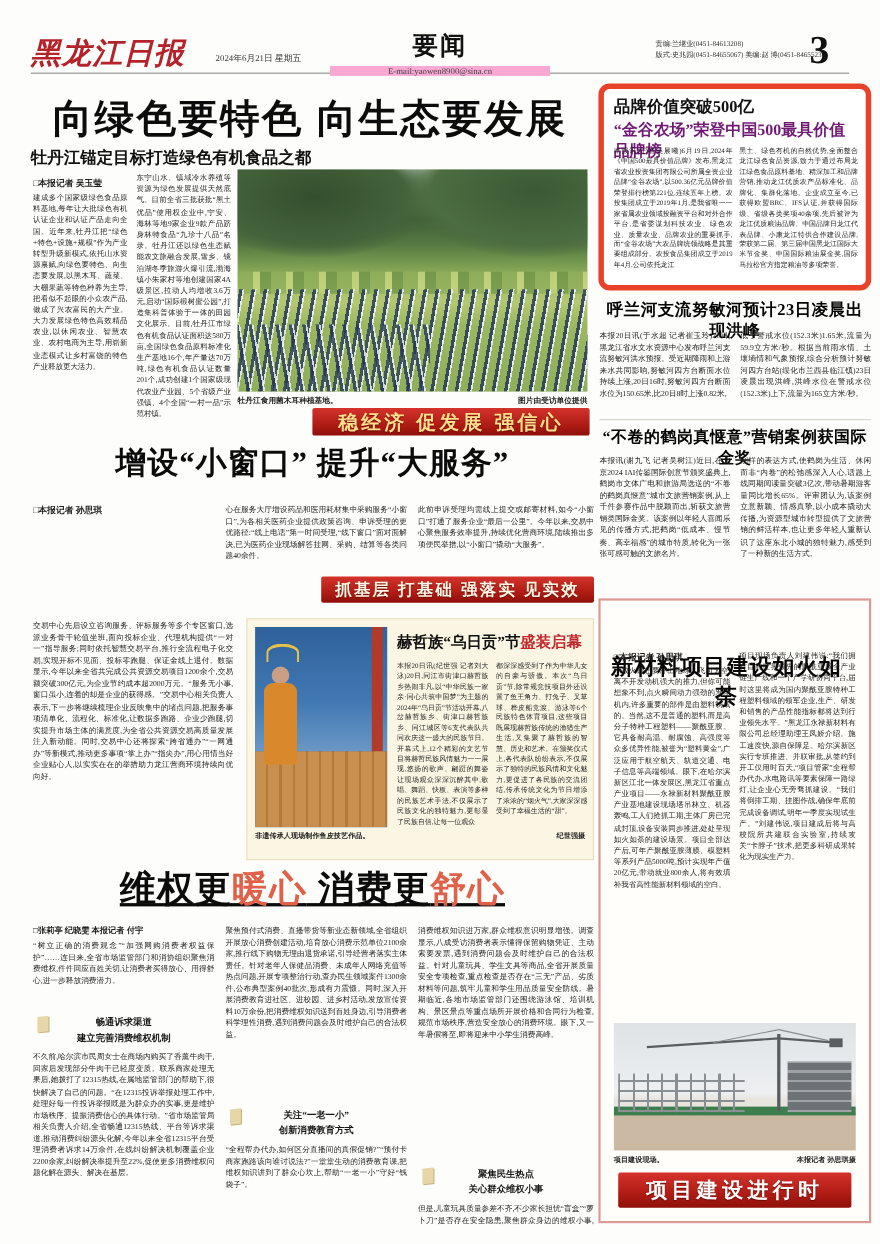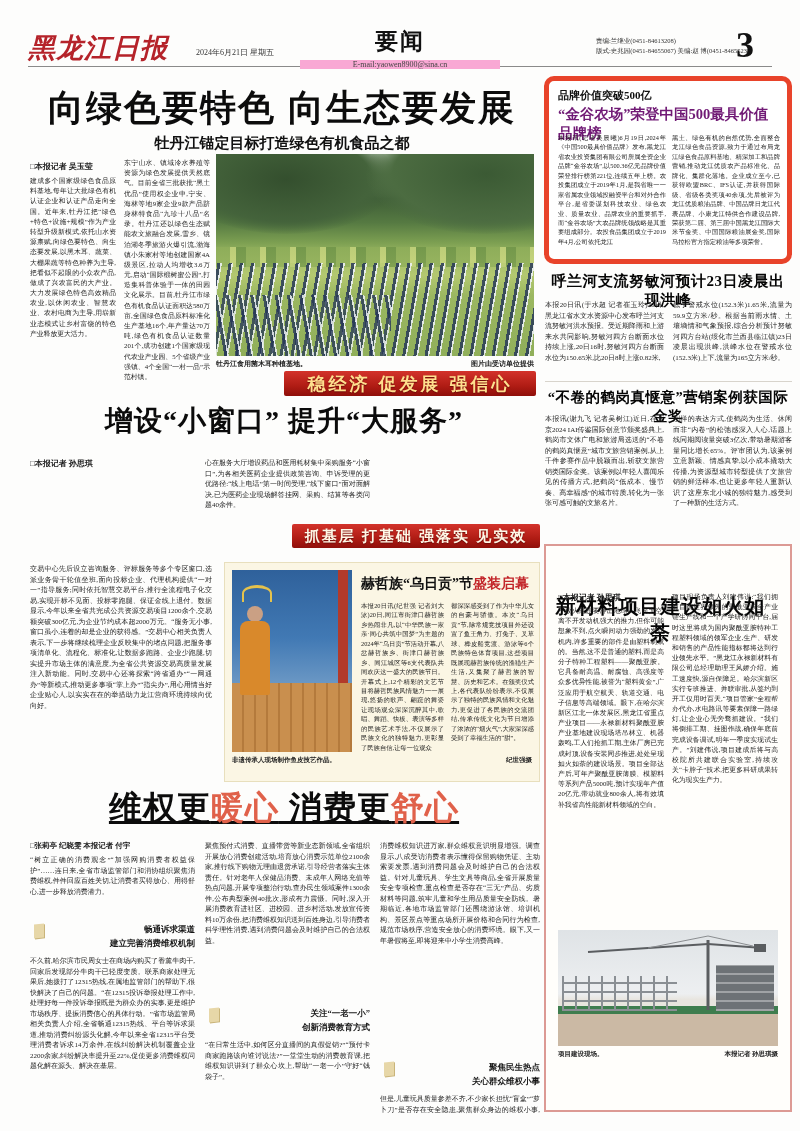--- a/index.html
+++ b/index.html
@@ -17,41 +17,41 @@
          background:#f9a8d4;z-index:2;}
   .editors{position:absolute;left:596px;top:36px;width:158px;font-size:6.5px;color:#333;line-height:1.6;text-align:left;}
   .pageno{position:absolute;left:736px;top:24px;font-size:36px;font-weight:bold;color:#111;}
   
   .col{position:absolute;font-size:7px;line-height:1.5;color:#1d1d1d;text-align:justify;overflow:hidden;}
   .byline{font-size:8px;font-weight:bold;color:#222;text-align:left;}
   .cap{font-size:7px;font-weight:bold;color:#222;}
   
   .h-main{position:absolute;left:28px;top:84px;width:508px;text-align:center;font-size:36px;font-weight:bold;
           color:#0c0c0c;letter-spacing:2px;font-family:"Liberation Sans","DejaVu Sans",sans-serif;}
-  .h-sub{position:absolute;left:28px;top:134px;width:508px;text-align:center;font-size:15px;font-weight:bold;color:#111;}
+  .h-sub{position:absolute;left:28px;top:134px;width:508px;text-align:left;font-size:15px;font-weight:bold;color:#111;}
   
   .photo-farm{position:absolute;left:216px;top:154px;width:318px;height:202px;overflow:hidden;
     background:linear-gradient(180deg,#b9c9b4 0%,#5d7b52 10%,#3f5e37 22%,#567a42 34%,#7da052 44%,#a6c06a 52%,#b9cc74 60%,#9cb862 70%,#8fae5a 100%);}
   .mtn{position:absolute;border-radius:50%;}
   .rows1{position:absolute;left:-10%;bottom:0;width:120%;height:46%;
     background:repeating-linear-gradient(100deg,rgba(39,56,88,.85) 0 3px,rgba(236,240,244,.9) 3px 4.5px,rgba(150,180,90,.15) 4.5px 11px);}
   .rows2{position:absolute;left:-5%;bottom:0;width:60%;height:30%;
     background:repeating-linear-gradient(80deg,rgba(39,56,88,.8) 0 3px,rgba(236,240,244,.85) 3px 4.5px,rgba(150,180,90,.1) 4.5px 12px);}
   .field-strip{position:absolute;left:0;top:46%;width:100%;height:10%;
     background:repeating-linear-gradient(90deg,#8fae5a 0 14px,#c9d67f 14px 20px,#6f9448 20px 30px);opacity:.8;}
   .banner{position:absolute;display:flex;align-items:center;justify-content:center;
           background:linear-gradient(180deg,#d3332b 0%,#b01c14 60%,#8f0f0a 100%);border-radius:2px;}
   .banner span{font-weight:bold;font-family:"Liberation Sans",sans-serif;text-align:right;}
   .banner-gold span{font-size:18px;color:#ffdf8e;letter-spacing:3px;text-shadow:0 1px 1px #6e0b07;}
   .banner-white span{font-size:15px;color:#fff7e6;letter-spacing:2px;text-shadow:0 1px 1px #6e0b07;}
   .banner-big span{font-size:19px;color:#fff;letter-spacing:4px;text-shadow:0 1px 1px #6e0b07;}
   
   .redbox{position:absolute;left:544px;top:76px;width:248px;height:188px;border:5px solid #e8432a;
           border-radius:10px;background:#fff;box-sizing:border-box;padding:7px 9px;}
-  .kicker{font-size:11px;font-weight:bold;color:#111;}
+  .kicker{font-size:15px;font-weight:bold;color:#111;}
   .h-box{font-size:14.5px;font-weight:bold;color:#701a75;margin-top:2px;letter-spacing:0;}
   
   .h-right{position:absolute;left:544px;width:248px;text-align:center;font-size:15px;font-weight:bold;color:#050505;letter-spacing:0.5px;}
   .divider{position:absolute;border-top:1px solid #d8d4cc;}
   
   .matbox{position:absolute;left:544px;top:544px;width:248px;height:568px;border:2px solid #dc9a94;
           background:#fffefb;box-sizing:border-box;}
   .photo-build{position:absolute;left:12px;top:384px;width:220px;height:116px;overflow:hidden;
     background:linear-gradient(180deg,#dfe3e6 0%,#edeff1 55%,#e8e5df 60%);}
   .pb-ground{position:absolute;left:0;bottom:0;width:100%;height:30%;background:#cbb9a4;}
@@ -73,21 +73,21 @@
   .pf-figure{position:absolute;left:8px;top:28%;width:30px;height:74px;background:#d9892b;border-radius:8px 8px 2px 2px;}
   .pf-head{position:absolute;left:15px;top:20%;width:16px;height:16px;border-radius:50%;background:#caa084;}
   .pf-antler{position:absolute;left:10px;top:8%;width:26px;height:14px;border-radius:50% 50% 0 0;
              border-top:3px solid #e5c24c;border-left:2px solid #e5c24c;border-right:2px solid #e5c24c;background:transparent;}
   .h-hezhe{position:absolute;left:136px;top:12px;width:172px;font-size:14px;font-weight:bold;}
   
   .h-window{position:absolute;left:28px;top:402px;width:512px;text-align:center;font-size:28px;font-weight:bold;color:#0b0b0b;letter-spacing:1px;}
   .h-rights{position:absolute;left:28px;top:786px;width:512px;text-align:center;font-size:33px;font-weight:bold;
             font-family:"Liberation Sans","DejaVu Sans",sans-serif;letter-spacing:1px;color:#0c0c0c;text-decoration:underline;}
   .hl{color:#e0614a;}
-  .subhead{position:absolute;text-align:right;font-size:8.5px;font-weight:bold;color:#171717;line-height:1.6;}
+  .subhead{position:absolute;text-align:center;font-size:8.5px;font-weight:bold;color:#171717;line-height:1.6;}
   .subhead .rib{position:absolute;left:4px;top:1px;width:10px;height:14px;background:#e7d7a8;
                 box-shadow:1px 1px 0 #c9b479;transform:skewY(-6deg);}
   .capline{position:absolute;display:flex;justify-content:space-between;}
 </style>
 </head>
 <body>
 
 <div class="page">
 
   <div class="masthead">黑龙江日报</div>
@@ -155,25 +155,29 @@
         <line x1="150" y1="14" x2="205" y2="18" stroke="#5a5d60" stroke-width="2"></line>
         <line x1="150" y1="6" x2="90" y2="18" stroke="#8a8d90" stroke-width="1"></line>
         <line x1="150" y1="6" x2="195" y2="16" stroke="#8a8d90" stroke-width="1"></line>
         <rect x="196" y="14" width="12" height="8" fill="#5a5d60"></rect>
       </svg>
     </div>
     <div class="capline" style="left:12px;top:504px;width:220px;">
       <span class="cap" style="font-size:6.5px;">项目建设现场。</span>
       <span class="cap" style="font-size:6.5px;">本报记者 孙思琪摄</span>
     </div>
+    <div class="banner banner-big" style="left:16px;top:520px;width:212px;height:32px;">
+      <span>项目建设进行时</span>
+    </div>
   </div>
 
   <div class="h-window">增设“小窗口” 提升“大服务”</div>
   <div class="abs byline" style="left:30px;top:458px;width:165px;">□本报记者 孙思琪</div>
   <div class="col" style="left:205px;top:458px;width:165px;height:62px;">心在服务大厅增设药品和医用耗材集中采购服务“小窗口”,为各相关医药企业提供政策咨询、申诉受理的更优路径:“线上电话”第一时间受理,“线下窗口”面对面解决,已为医药企业现场解答挂网、采购、结算等各类问题40余件。</div>
+  <div class="col" style="left:380px;top:458px;width:160px;height:62px;">此前申诉受理均需线上提交或邮寄材料,如今“小窗口”打通了服务企业“最后一公里”。今年以来,交易中心聚焦服务效率提升,持续优化营商环境,陆续推出多项便民举措,以“小窗口”撬动“大服务”。</div>
   <div class="banner banner-white" style="left:292px;top:524px;width:248px;height:24px;">
     <span>抓基层 打基础 强落实 见实效</span>
   </div>
   <div class="col" style="left:30px;top:564px;width:182px;height:216px;">交易中心先后设立咨询服务、评标服务等多个专区窗口,选派业务骨干轮值坐班,面向投标企业、代理机构提供“一对一”指导服务;同时依托智慧交易平台,推行全流程电子化交易,实现开标不见面、投标零跑腿、保证金线上退付。数据显示,今年以来全省共完成公共资源交易项目1200余个,交易额突破300亿元,为企业节约成本超2000万元。“服务无小事,窗口虽小,连着的却是企业的获得感。”交易中心相关负责人表示,下一步将继续梳理企业反映集中的堵点问题,把服务事项清单化、流程化、标准化,让数据多跑路、企业少跑腿,切实提升市场主体的满意度,为全省公共资源交易高质量发展注入新动能。同时,交易中心还将探索“跨省通办”“一网通办”等新模式,推动更多事项“掌上办”“指尖办”,用心用情当好企业贴心人,以实实在在的举措助力龙江营商环境持续向优向好。</div>
 
   <div class="creambox">
     <div class="photo-fest">
       <div class="pf-wall"></div>
       <div class="pf-pillar"></div>
       <div class="pf-floor"></div>
@@ -203,21 +207,21 @@
     <div>建立完善消费维权机制</div>
   </div>
   <div class="col" style="left:30px;top:956px;width:165px;height:156px;">不久前,哈尔滨市民周女士在商场内购买了香薰牛肉干,回家后发现部分牛肉干已轻度变质。联系商家处理无果后,她拨打了12315热线,在属地监管部门的帮助下,很快解决了自己的问题。“在12315投诉举报处理工作中,处理好每一件投诉举报既是为群众办的实事,更是维护市场秩序、提振消费信心的具体行动。”省市场监管局相关负责人介绍,全省畅通12315热线、平台等诉求渠道,推动消费纠纷源头化解,今年以来全省12315平台受理消费者诉求14万余件,在线纠纷解决机制覆盖企业2200余家,纠纷解决率提升至22%,促使更多消费维权问题化解在源头、解决在基层。</div>
 
   <div class="col" style="left:205px;top:841px;width:165px;height:162px;">聚焦预付式消费、直播带货等新业态新领域,全省组织开展放心消费创建活动,培育放心消费示范单位2100余家,推行线下购物无理由退货承诺,引导经营者落实主体责任。针对老年人保健品消费、未成年人网络充值等热点问题,开展专项整治行动,查办民生领域案件1300余件,公布典型案例40批次,形成有力震慑。同时,深入开展消费教育进社区、进校园、进乡村活动,发放宣传资料10万余份,把消费维权知识送到百姓身边,引导消费者科学理性消费,遇到消费问题会及时维护自己的合法权益。</div>
   <div class="subhead" style="left:205px;top:1007px;width:165px;">
     <span class="rib"></span>
     <div>关注“一老一小”</div>
     <div>创新消费教育方式</div>
   </div>
-  <div class="col" style="left:205px;top:1040px;width:165px;height:72px;">“在日常生活中,如何区分直播间的真假促销?”“预付卡商家跑路该向谁讨说法?”一堂堂生动的消费教育课,把维权知识讲到了群众心坎上,帮助“一老一小”守好“钱袋子”。</div>
+  <div class="col" style="left:205px;top:1040px;width:165px;height:72px;">“全程帮办代办,如何区分直播间的真假促销?”“预付卡商家跑路该向谁讨说法?”一堂堂生动的消费教育课,把维权知识讲到了群众心坎上,帮助“一老一小”守好“钱袋子”。</div>
 
   <div class="col" style="left:380px;top:841px;width:160px;height:216px;">消费维权知识进万家,群众维权意识明显增强。调查显示,八成受访消费者表示懂得保留购物凭证、主动索要发票,遇到消费问题会及时维护自己的合法权益。针对儿童玩具、学生文具等商品,全省开展质量安全专项检查,重点检查是否存在“三无”产品、劣质材料等问题,筑牢儿童和学生用品质量安全防线。暑期临近,各地市场监管部门还围绕游泳馆、培训机构、景区景点等重点场所开展价格和合同行为检查,规范市场秩序,营造安全放心的消费环境。眼下,又一年暑假将至,即将迎来中小学生消费高峰。</div>
   <div class="subhead" style="left:380px;top:1061px;width:160px;">
     <span class="rib"></span>
     <div>聚焦民生热点</div>
     <div>关心群众维权小事</div>
   </div>
   <div class="col" style="left:380px;top:1094px;width:160px;height:22px;">但是,儿童玩具质量参差不齐,不少家长担忧“盲盒”“萝卜刀”是否存在安全隐患,聚焦群众身边的维权小事,相关部门已部署新一轮专项检查。</div>
 
 </div>

